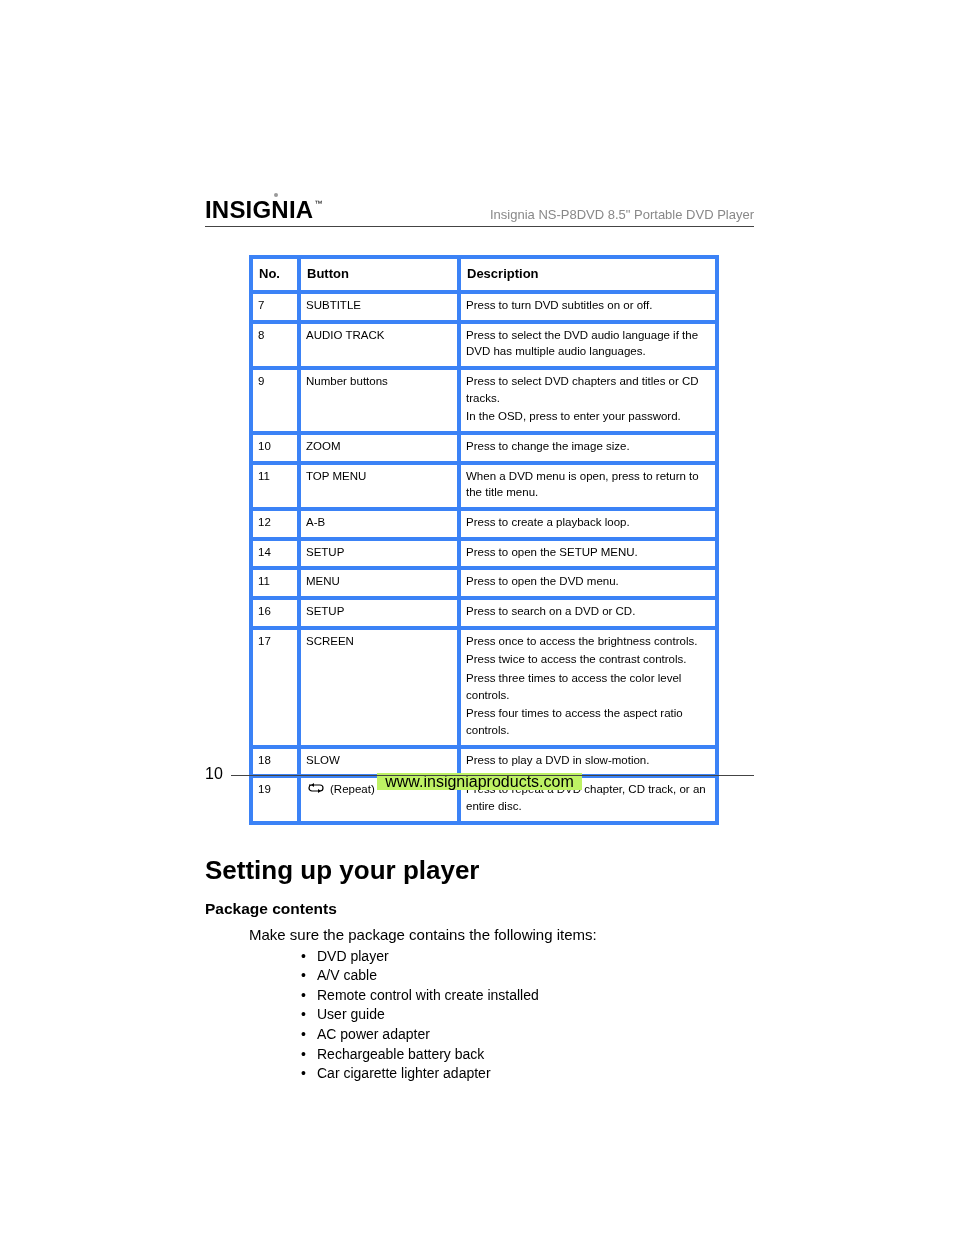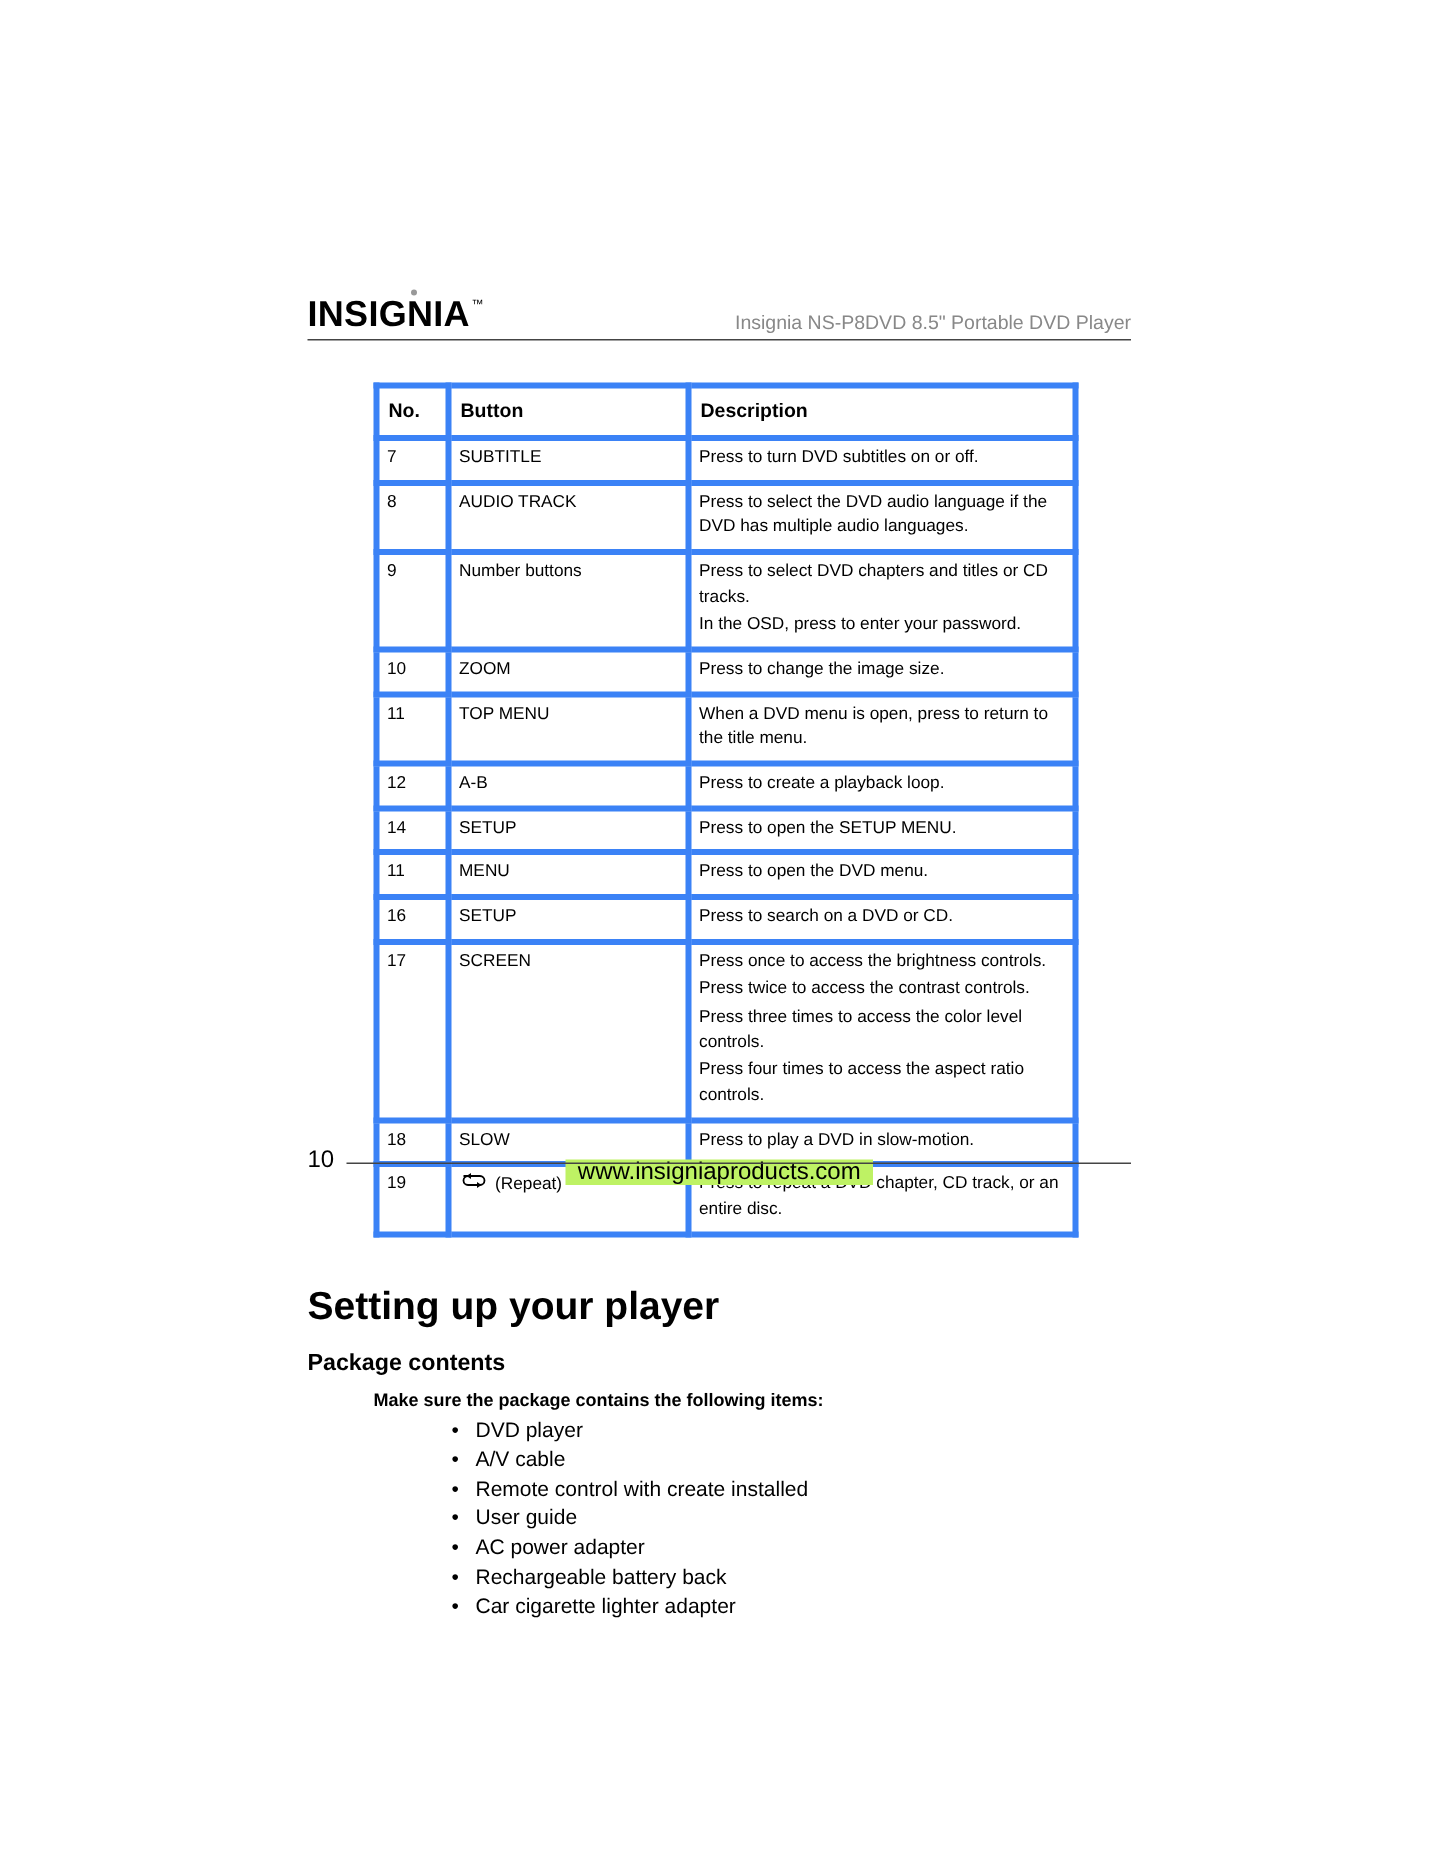--- a/index.html
+++ b/index.html
@@ -19,21 +19,21 @@
   td.no { width: 48px; }
   td.btn { width: 160px; }
   td.desc p { margin-bottom: 2px; }
   th.no { width: 48px; }
   th.btn { width: 160px; }
   .condensed { font-family: "Arial Narrow", Arial, sans-serif; font-stretch: condensed; }
   .repeat-icon { display: inline-block; vertical-align: middle; margin-right: 4px; }
   
   h1.section { font-size: 26px; font-weight: 700; margin-top: 30px; margin-left: 0; }
   h2.sub { font-size: 15.5px; font-weight: 700; margin-top: 14px; margin-left: 0; }
-  p.lead { font-size: 12px; margin-top: 8px; margin-left: 44px; font-weight: bold; }
+  p.lead { font-size: 15px; margin-top: 8px; margin-left: 44px; }
   ul.pkg { list-style: none; margin-top: 4px; margin-left: 96px; font-size: 14px; }
   ul.pkg li { position: relative; padding-left: 16px; line-height: 1.4; }
   ul.pkg li::before { content: "•"; position: absolute; left: 0; top: 0; }
   .footer-wrap { position: absolute; bottom: 128px; left: 205px; width: 549px; }
   .footer-row { display:flex; align-items:center; }
 </style>
 </head>
 <body>
 
 <div class="page">

